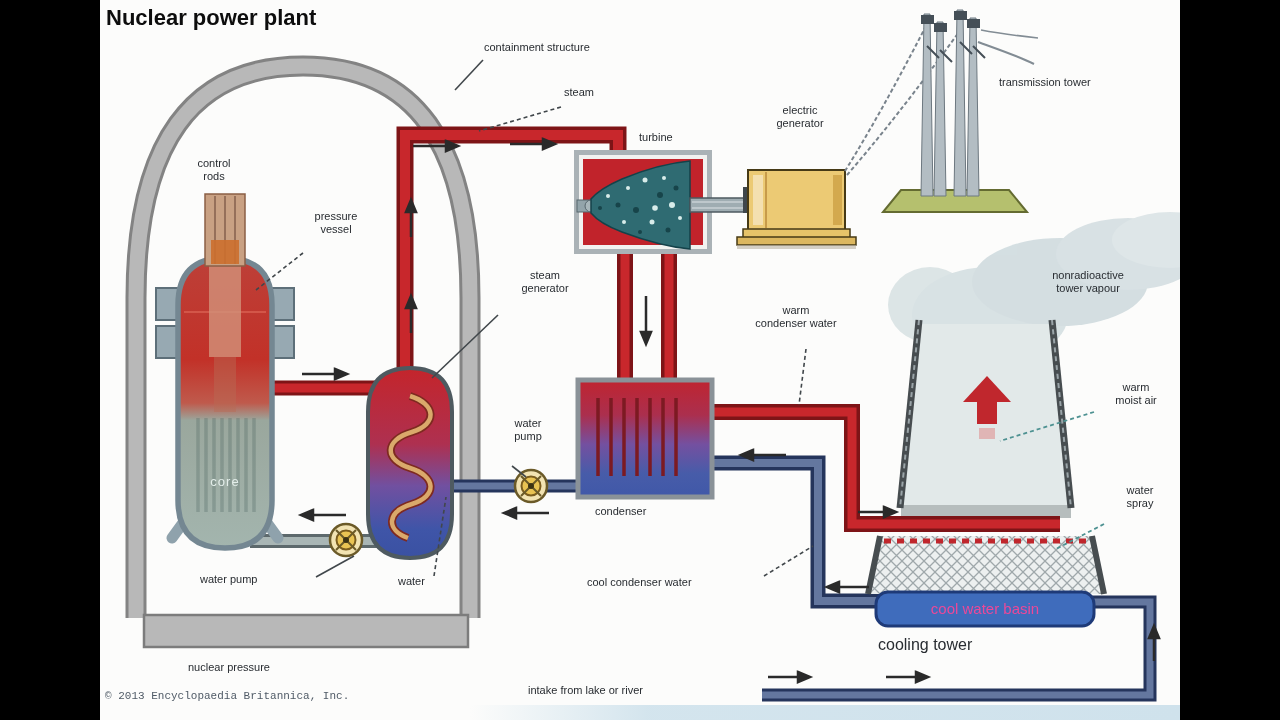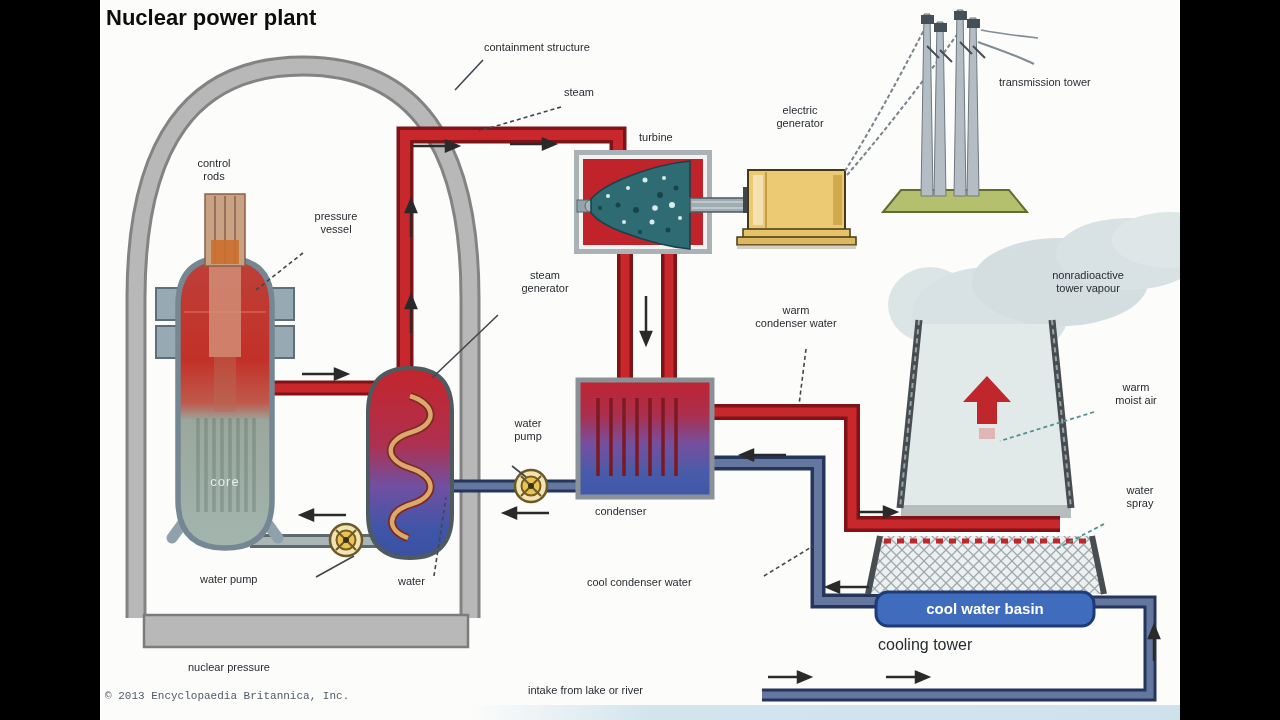--- a/index.html
+++ b/index.html
@@ -3,21 +3,21 @@
 <meta charset="utf-8">
 <style>
   html,body{margin:0;padding:0;background:#000;}
   .stage{position:relative;width:1280px;height:720px;background:#000;overflow:hidden;
          font-family:"Liberation Sans","DejaVu Sans",sans-serif;}
   .stage svg{position:absolute;left:0;top:0;}
   .lbl{position:absolute;font-size:11px;line-height:1.22;color:#282c31;
        white-space:pre-line;z-index:5;}
   .c{text-align:center;}
   .title{font-size:22px;font-weight:bold;color:#0d0d0d;}
-  .basin-t{font-weight:bold;color:#ffffff;font-size:15px;}
+  .basin-t{font-weight:normal;color:#ec4899;font-size:15px;}
   .small{font-size:11px;color:#4f5a66;font-family:Liberation Mono, monospace;}
   .core-t{font-size:13px;letter-spacing:1px;color:rgba(235,245,242,.9);}
 </style>
 </head>
 <body>
 
 <div class="stage">
 
 <svg width="1280" height="720" viewBox="0 0 1280 720">
   <defs>

